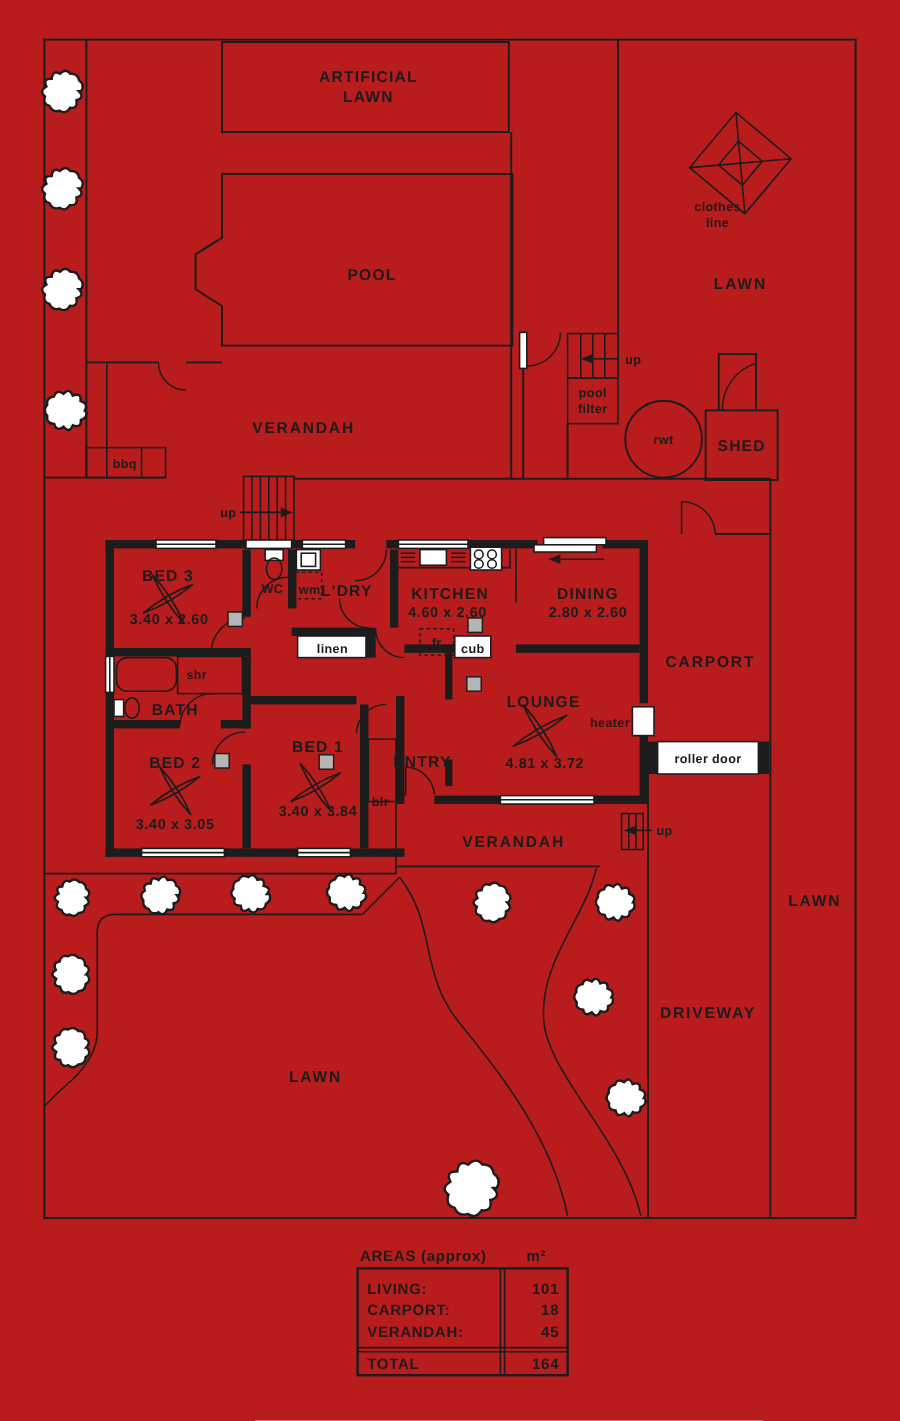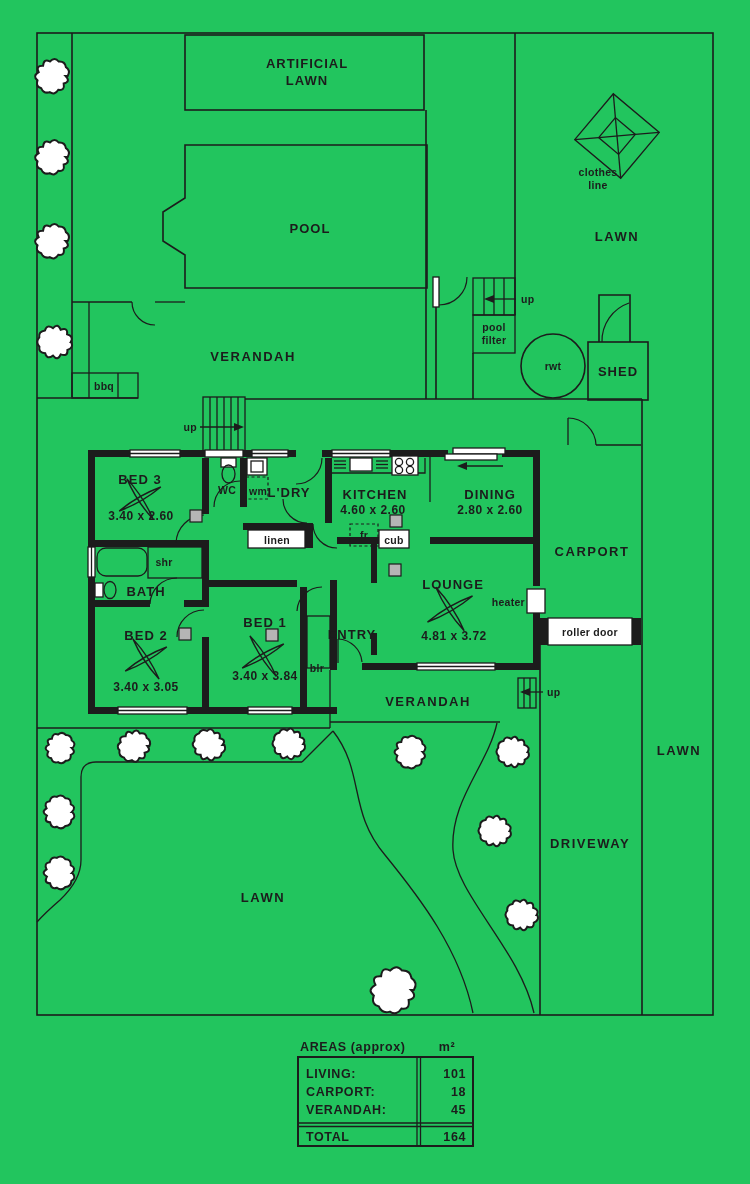--- a/index.html
+++ b/index.html
@@ -1,16 +1,16 @@
 <!DOCTYPE html>
 <html><head>
 <meta charset="utf-8">
 <style>
   html,body{margin:0;padding:0;background:#fff;}
-  .stage{position:relative;width:750px;height:1184px;background:#22c55e;overflow:hidden;}
+  .stage{position:relative;width:750px;height:1184px;background:#b91c1c;overflow:hidden;}
   svg{display:block;}
   svg text{font-family:"Liberation Sans","DejaVu Sans",sans-serif;fill:#1c1c1c;font-weight:700;}
   .lbl{font-size:13px;letter-spacing:1px;}
   .dim{font-size:12px;letter-spacing:.5px;}
   .sm{font-size:10.5px;letter-spacing:.3px;}
   .site{font-size:13px;letter-spacing:1.5px;}
   .tbl{font-size:12.5px;letter-spacing:.6px;}
   .ln{stroke:#1c1c1c;stroke-width:1.6;fill:none;}
   .thin{stroke:#1c1c1c;stroke-width:1.3;fill:none;}
   .wall{fill:#1c1c1c;}

